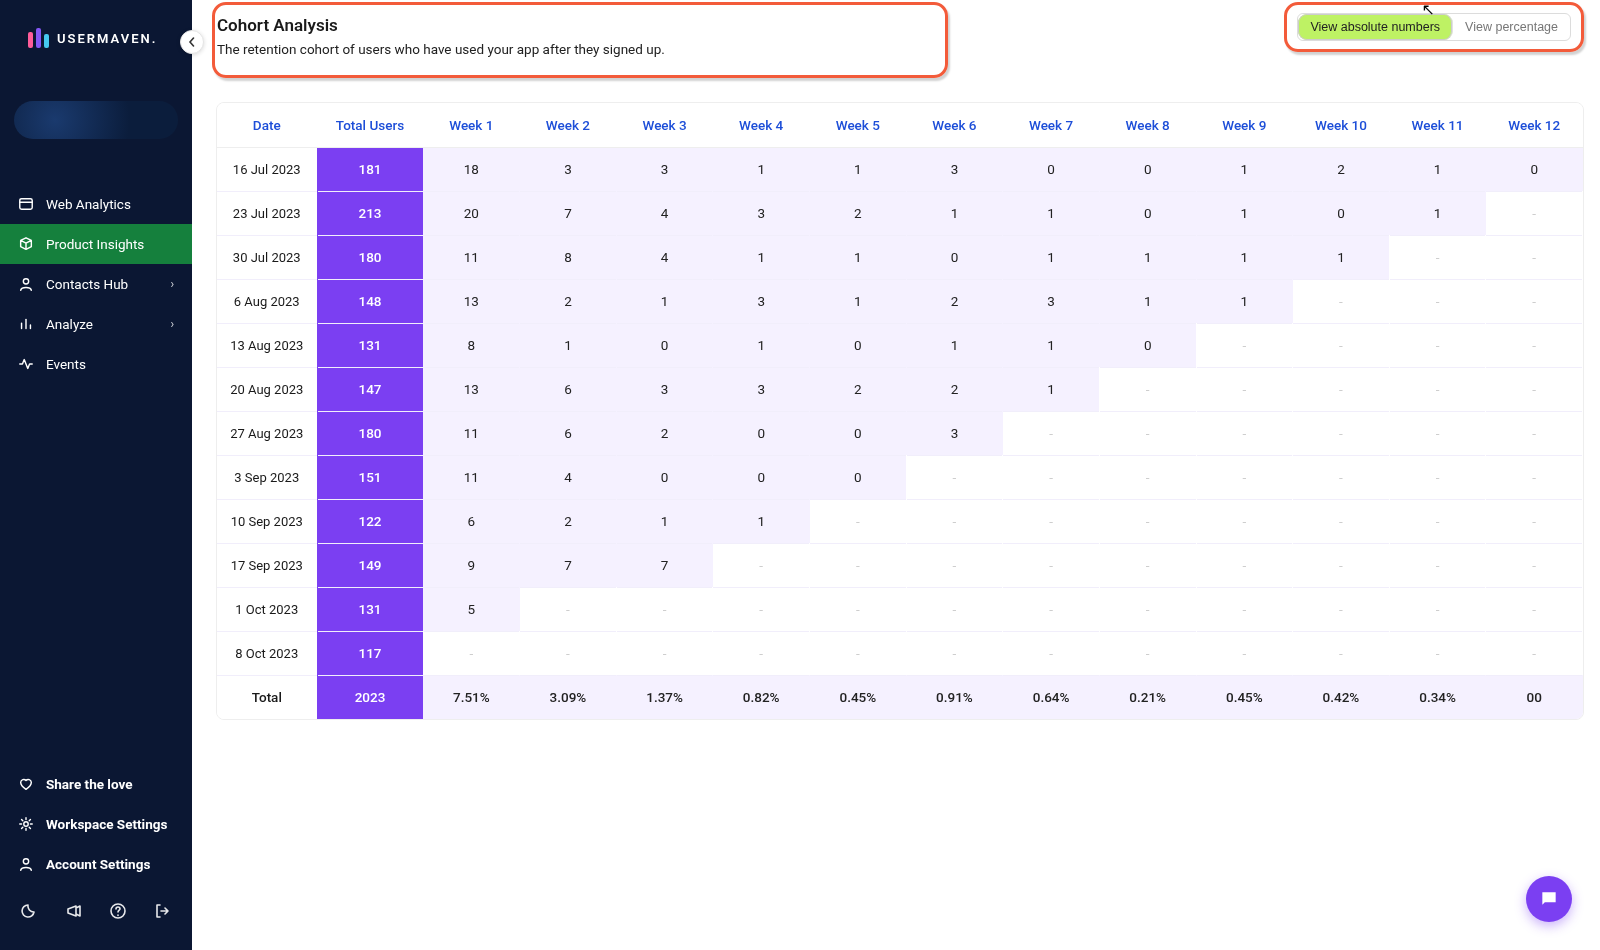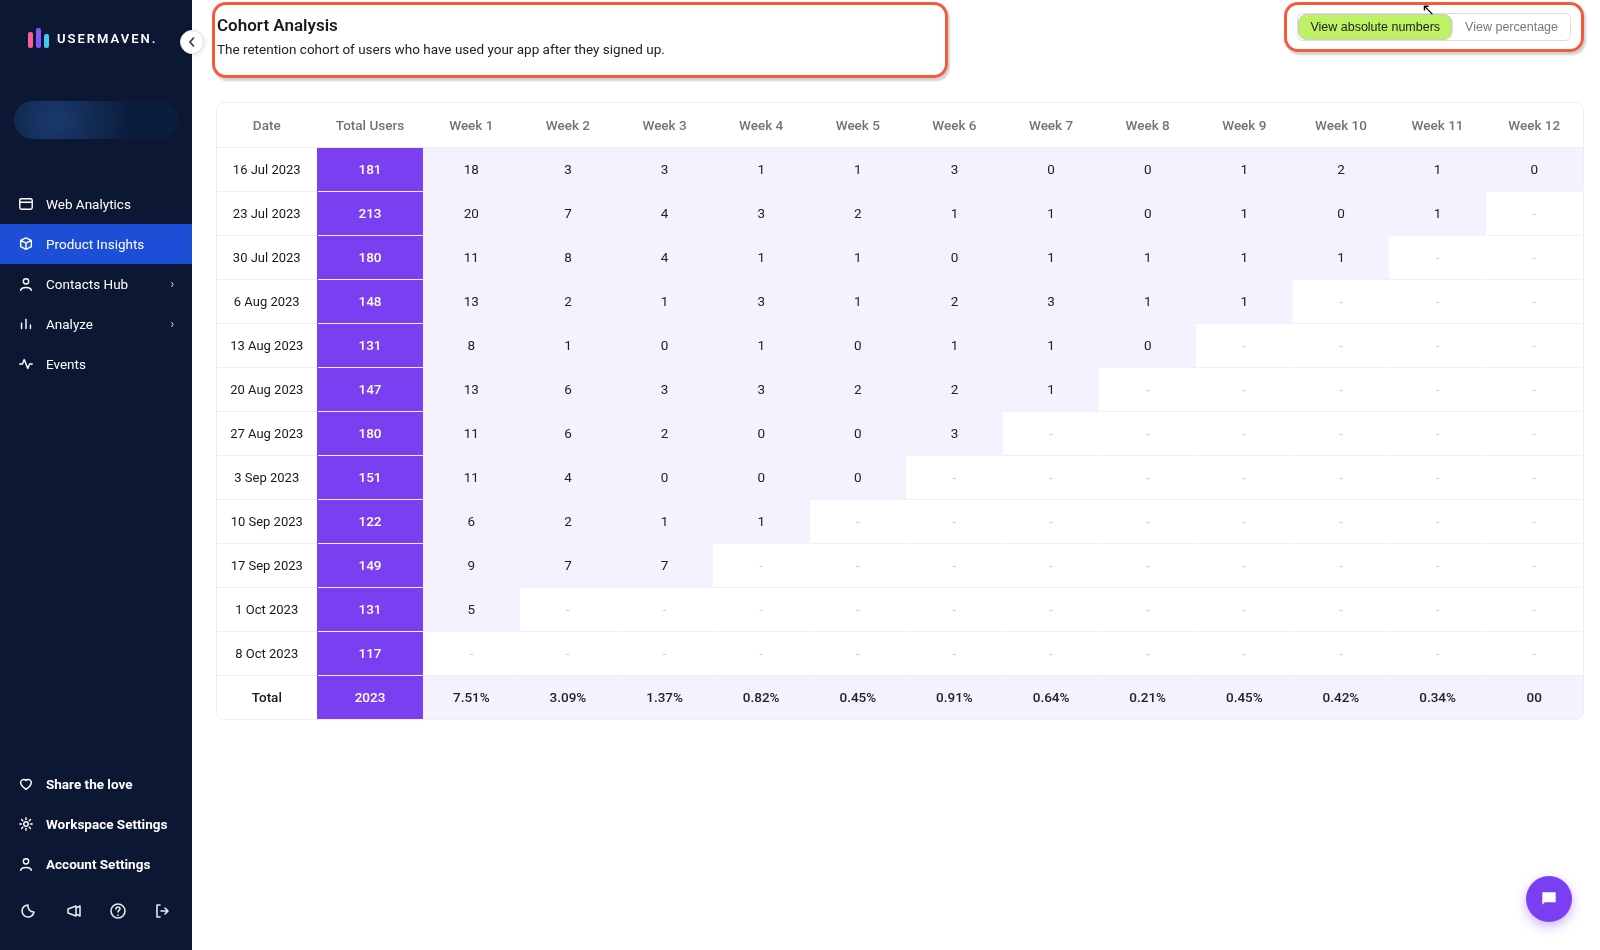--- a/index.html
+++ b/index.html
@@ -59,21 +59,21 @@
   .nav { display:flex; flex-direction:column; padding: 4px 0; }
   .nav-item {
     display:flex; align-items:center;
     padding: 12px 18px;
     gap: 12px;
     font-size: 13.5px;
     color: #fff;
     cursor:pointer;
     position:relative;
   }
-  .nav-item.active { background:#1d4ed8; }
+  .nav-item.active { background:#15803d; }
   .nav-item .chev { margin-left:auto; opacity:0.8; font-size:12px; }
   .nav-icon { width:16px; height:16px; display:inline-flex; align-items:center; justify-content:center; }
   .sidebar-bottom { margin-top:auto; padding:0 0 8px 0; }
   .bot-item { display:flex; align-items:center; gap:12px; padding:12px 18px; font-size:13.5px; color:#fff; cursor:pointer;font-weight:bold;}
   .bot-strip {
     display:flex; justify-content:space-around; padding:16px 8px 20px 8px;
   }
   .bot-strip div { color:#fff; cursor:pointer; opacity:0.9; display:flex; align-items:center; justify-content:center; width:22px; height:22px;}
   svg { display:block; }
 
@@ -100,21 +100,21 @@
     display:inline-flex; border:1px solid #dcdcdc; border-radius:6px; overflow:hidden; background:#fff;
   }
   .seg-btn { padding:6px 12px; font-size:12.5px; cursor:pointer; color:#777; border:none; background:transparent;}
   .seg-btn.active { color:#222; background:#bef264; box-shadow: inset 0 0 0 1px #ccc; border-radius:9px;}
   .seg-btn:first-child.active { border-right:1px solid #e1e1e1; }
 
   
   .table-wrap { margin-top:24px; border:1px solid #eee; border-radius:8px; overflow:hidden; }
   table { width:100%; border-collapse:collapse; table-layout:fixed; }
   th, td { text-align:center; font-size:13.5px; padding:0; height:44px; border-right:1px solid rgba(255,255,255,0); }
-  thead th { font-weight:500; color:#737373; background:#fff; border-bottom:1px solid #eee; }
+  thead th { font-weight:500; color:#1d4ed8; background:#fff; border-bottom:1px solid #eee; }
   th:first-child, td:first-child { width:100px; }
   th:nth-child(2), td:nth-child(2) { width:106px; }
   tbody td:first-child { background:#fff; font-size:13px; }
   tbody td:nth-child(2) { background:#7b3ff2; color:#fff; font-weight:500; }
   tbody tr { border-bottom:1px solid #f1eefb; }
   .wkcell { background:#f5f1ff; color:#222; }
   .future { background:#fff; color:#ccc; }
   tfoot td { font-weight:500; }
   tfoot td:first-child { background:#fff; }
   tfoot td:nth-child(2) { background:#7b3ff2; color:#fff; }

